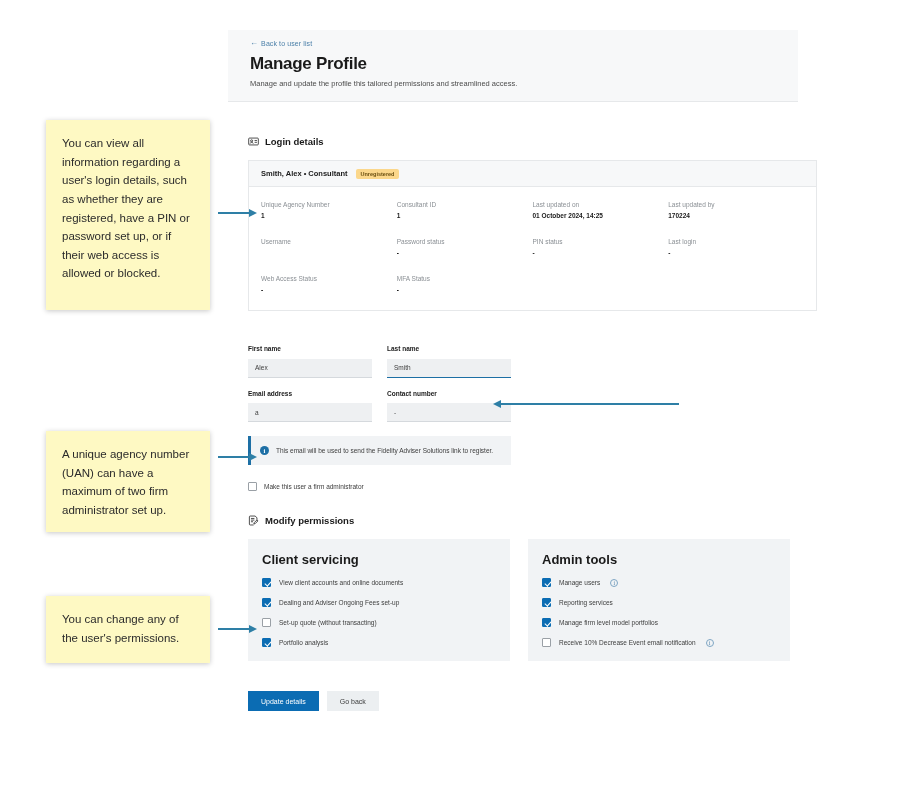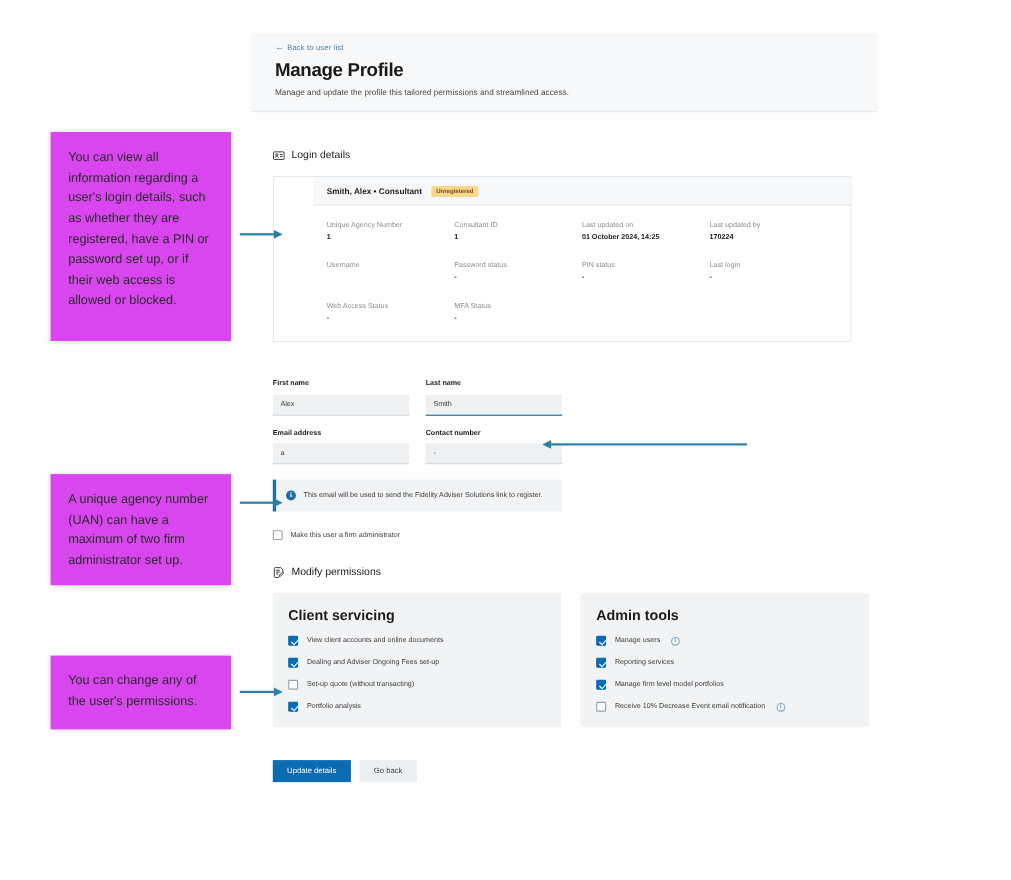--- a/index.html
+++ b/index.html
@@ -27,29 +27,29 @@
   .back-link .arrow { font-size: 8px; line-height: 1; }
   .page-title {
     font-size: 17px; font-weight: bold; color: #1a1a1a; letter-spacing: -0.3px;
     margin-bottom: 5px;
   }
   .page-sub { font-size: 7.5px; color: #4c4c4c; }
 
   
   .section-head {
     display: flex; align-items: center; gap: 6px;
-    font-size: 9.5px; font-weight: normal; color: #1a1a1a;
+    font-size: 9.5px; font-weight: bold; color: #1a1a1a;
     margin-left: 20px;
   }
   .section-head svg { display: block; }
 
   
   .login-card {
-    margin: 13px 0 0 20px; width: 526px;
-    border: 1px solid #e6e8ea; background: #ffffff; padding-left: 36px;
+    margin: 13px 0 0 20px; width: 569px;
+    border: 1px solid #e6e8ea; background: #ffffff;
   }
   .login-card-head {
     background: #f7f8f9; border-bottom: 1px solid #e6e8ea;
     padding: 7px 12px; display: flex; align-items: center; gap: 8px;
     height: 26px;
   }
   .login-name { font-size: 7.5px; font-weight: bold; color: #1a1a1a; }
   .badge {
     background: #fbd78b; color: #6b4f11;
     font-size: 5.5px; padding: 2px 5px; border-radius: 2px; font-weight: 600;
@@ -125,21 +125,21 @@
   .btn {
     font-size: 7px; padding: 0 13px; height: 20px;
     display: inline-flex; align-items: center; justify-content: center;
     border: none; cursor: pointer; font-family: "Liberation Sans", sans-serif;
   }
   .btn-primary { background: #0b6cb3; color: #ffffff; }
   .btn-secondary { background: #eceff1; color: #3c3c3c; }
 
   
   .callout {
-    position: absolute; background: #d946ef;
+    position: absolute; background: #fef9c3;
     box-shadow: 0 1px 5px rgba(0,0,0,0.22);
     font-size: 11.5px; color: #2b2b2b; line-height: 1.62;
     padding: 14px 16px;
   }
   .c1 { left: 46px; top: 120px; width: 164px; height: 190px; }
   .c2 { left: 46px; top: 431px; width: 164px; height: 101px; }
   .c3 { left: 46px; top: 596px; width: 164px; height: 67px; }
   .c4 { left: 673px; top: 346px; width: 198px; height: 183px; display: flex; align-items: center; }
 
   .arrow-line { position: absolute; }

